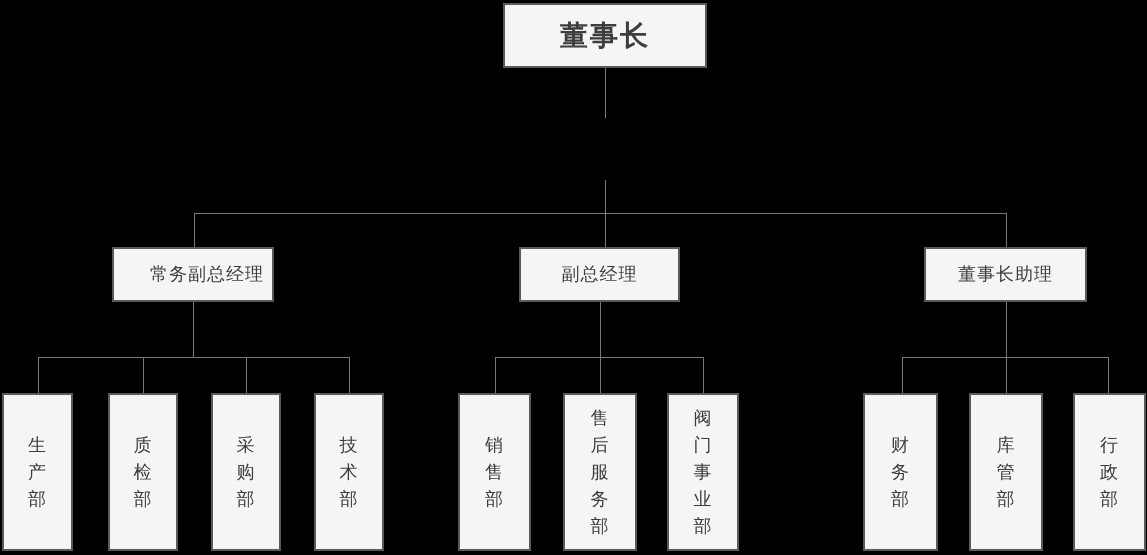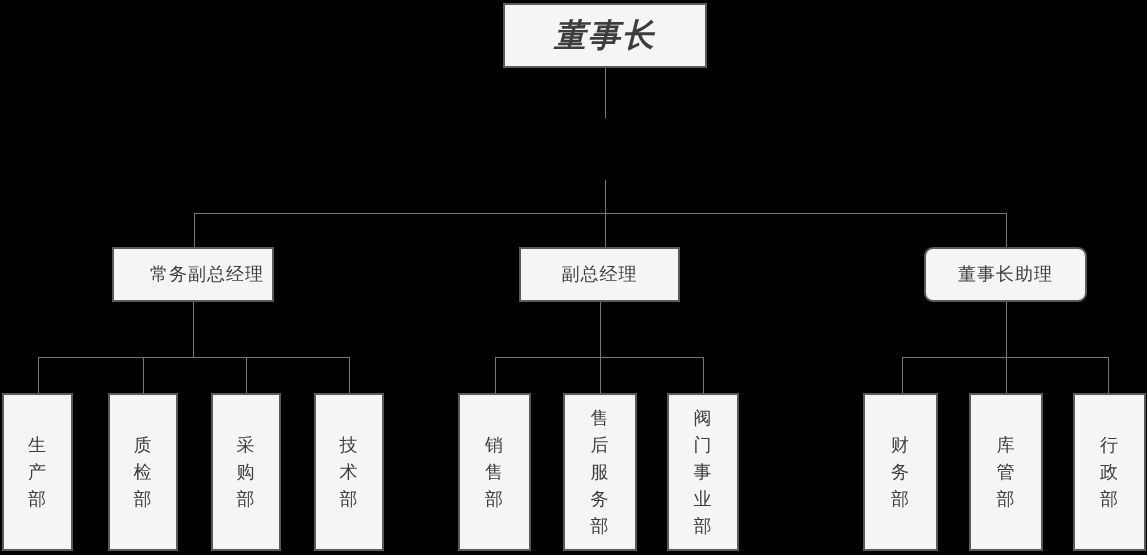--- a/index.html
+++ b/index.html
@@ -23,24 +23,23 @@
     border: 2px solid var(--box-border, #5a5a5a);
     color: var(--text-color, #3d3d3d);
     display: flex;
     align-items: center;
     justify-content: center;
     font-size: 18px;
     letter-spacing: 1px;
     cursor: default;
   }
   .node.emphasis {
-    font-size: 32px;
+    font-size: 28px;
     font-weight: 600;
     letter-spacing: 2px;
-    font-style: italic;
   }
   .node .label {
     text-align: center;
     line-height: 1.2;
     white-space: nowrap;
   }
   .node.vertical .label {
     display: flex;
     flex-direction: column;
     align-items: center;
@@ -86,21 +85,21 @@
     <div class="line v" style="left: 1108px; top: 357px; height: 36px;"></div>
     <div class="node emphasis" style="left: 503px; top: 3px; width: 204px; height: 65px;">
       <span class="label">董事长</span>
     </div>
     <div class="node" style="left: 112px; top: 247px; width: 162px; height: 55px; padding-left: 28px;">
       <span class="label">常务副总经理</span>
     </div>
     <div class="node" style="left: 519px; top: 247px; width: 161px; height: 55px;">
       <span class="label">副总经理</span>
     </div>
-    <div class="node" style="left: 924px; top: 247px; width: 163px; height: 55px; border-radius: 9px;">
+    <div class="node" style="left: 924px; top: 247px; width: 163px; height: 55px;">
       <span class="label">董事长助理</span>
     </div>
     <div class="node vertical" style="left: 2px; top: 393px; width: 71px; height: 158px;">
       <span class="label">
         <span class="ch">生</span>
         <span class="ch">产</span>
         <span class="ch">部</span>
       </span>
     </div>
     <div class="node vertical" style="left: 108px; top: 393px; width: 70px; height: 158px;">

